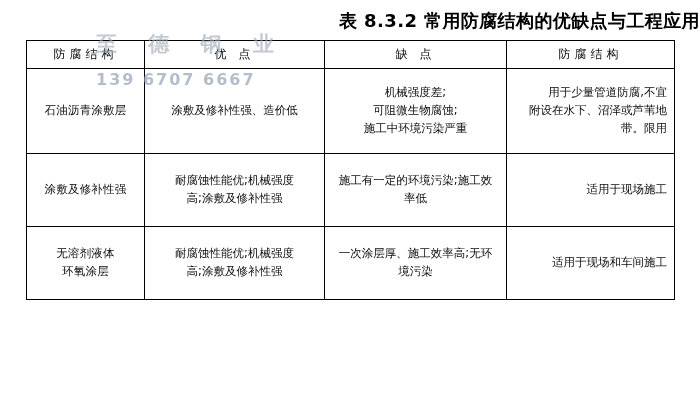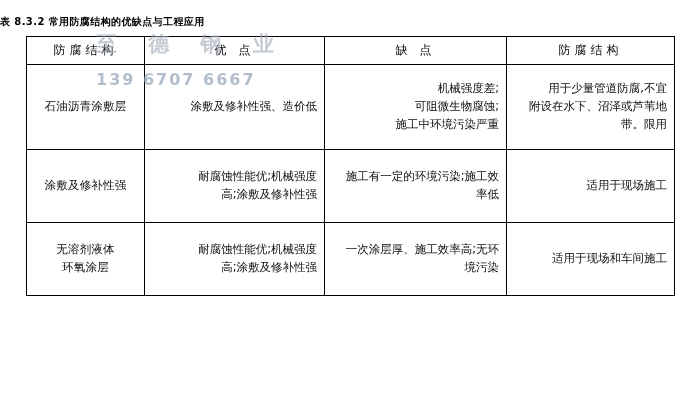--- a/index.html
+++ b/index.html
@@ -14,25 +14,25 @@
     color: #0b0b0b;
     overflow: hidden;
     position: relative;
   }
   .page {
     position: relative;
     width: 700px;
     height: 413px;
   }
   .title {
-    text-align: left;
-    font-size: 10px;
+    text-align: right;
+    font-size: 18px;
     font-weight: bold;
     letter-spacing: 0.4px;
-    padding-top: 15px;
+    padding-top: 9px;
     padding-bottom: 7px;
     color: #000;
   }
   .table-wrap {
     position: relative;
     margin: 0 26px;
   }
   table.main {
     width: 648px;
     border-collapse: collapse;
@@ -58,21 +58,21 @@
   .col-a { width: 118px; }
   .col-b { width: 180px; }
   .col-c { width: 182px; }
   .col-d { width: 168px; }
 
   td.c-struct {
     text-align: center;
     letter-spacing: 0.2px;
   }
   td.c-text {
-    text-align: right;
+    text-align: center;
   }
   td.c-apply {
     text-align: right;
   }
   .row-tall td { height: 74px; }
   .row-mid td { height: 62px; }
 
   
   .stamp {
     position: absolute;

